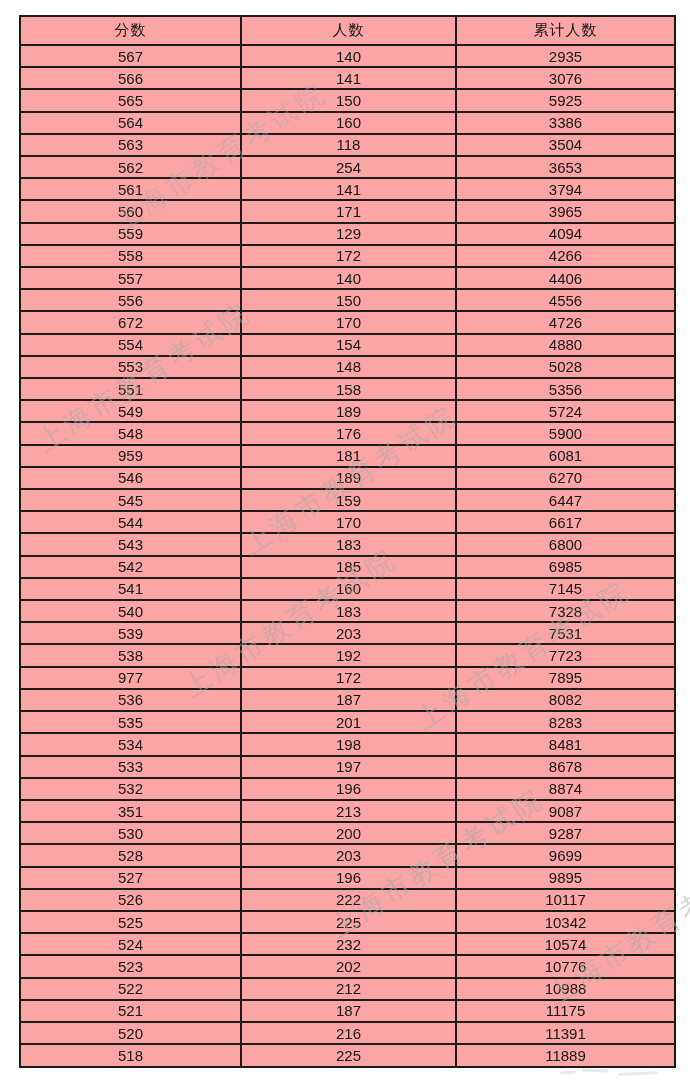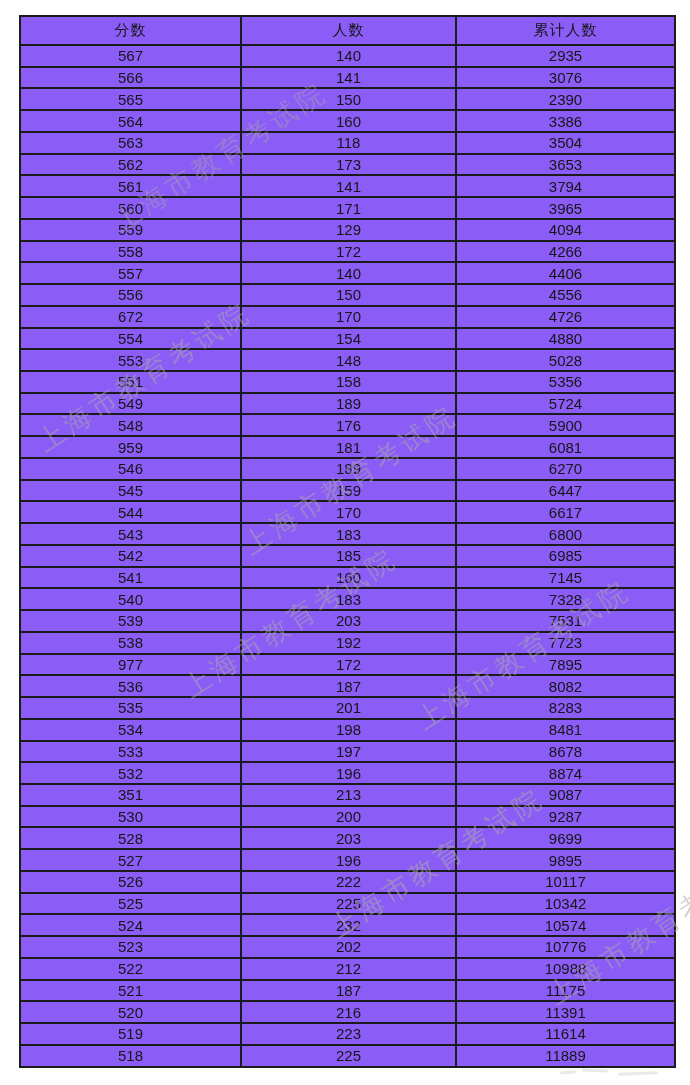--- a/index.html
+++ b/index.html
@@ -18,21 +18,21 @@
 
   
   .score-table {
     position: absolute;
     left: 19px;
     top: 15px;
     width: 655px;
     height: 1053px;
     border-collapse: collapse;
     table-layout: fixed;
-    background: #8b5cf6;
+    background: #fca5a5;
   }
   .score-table th,
   .score-table td {
     border: 2px solid #1b1b1b;
     text-align: center;
     vertical-align: middle;
     padding: 0;
     font-size: 15px;
     font-weight: 400;
     color: #161616;
@@ -107,35 +107,35 @@
         <td>2935</td>
       </tr>
       <tr>
         <td>566</td>
         <td>141</td>
         <td>3076</td>
       </tr>
       <tr>
         <td>565</td>
         <td>150</td>
-        <td>2390</td>
+        <td>5925</td>
       </tr>
       <tr>
         <td>564</td>
         <td>160</td>
         <td>3386</td>
       </tr>
       <tr>
         <td>563</td>
         <td>118</td>
         <td>3504</td>
       </tr>
       <tr>
         <td>562</td>
-        <td>173</td>
+        <td>254</td>
         <td>3653</td>
       </tr>
       <tr>
         <td>561</td>
         <td>141</td>
         <td>3794</td>
       </tr>
       <tr>
         <td>560</td>
         <td>171</td>
@@ -318,25 +318,20 @@
       </tr>
       <tr>
         <td>521</td>
         <td>187</td>
         <td>11175</td>
       </tr>
       <tr>
         <td>520</td>
         <td>216</td>
         <td>11391</td>
-      </tr>
-      <tr>
-        <td>519</td>
-        <td>223</td>
-        <td>11614</td>
       </tr>
       <tr>
         <td>518</td>
         <td>225</td>
         <td>11889</td>
       </tr>
     </tbody>
 </table>
 
 <div class="wm-layer">

